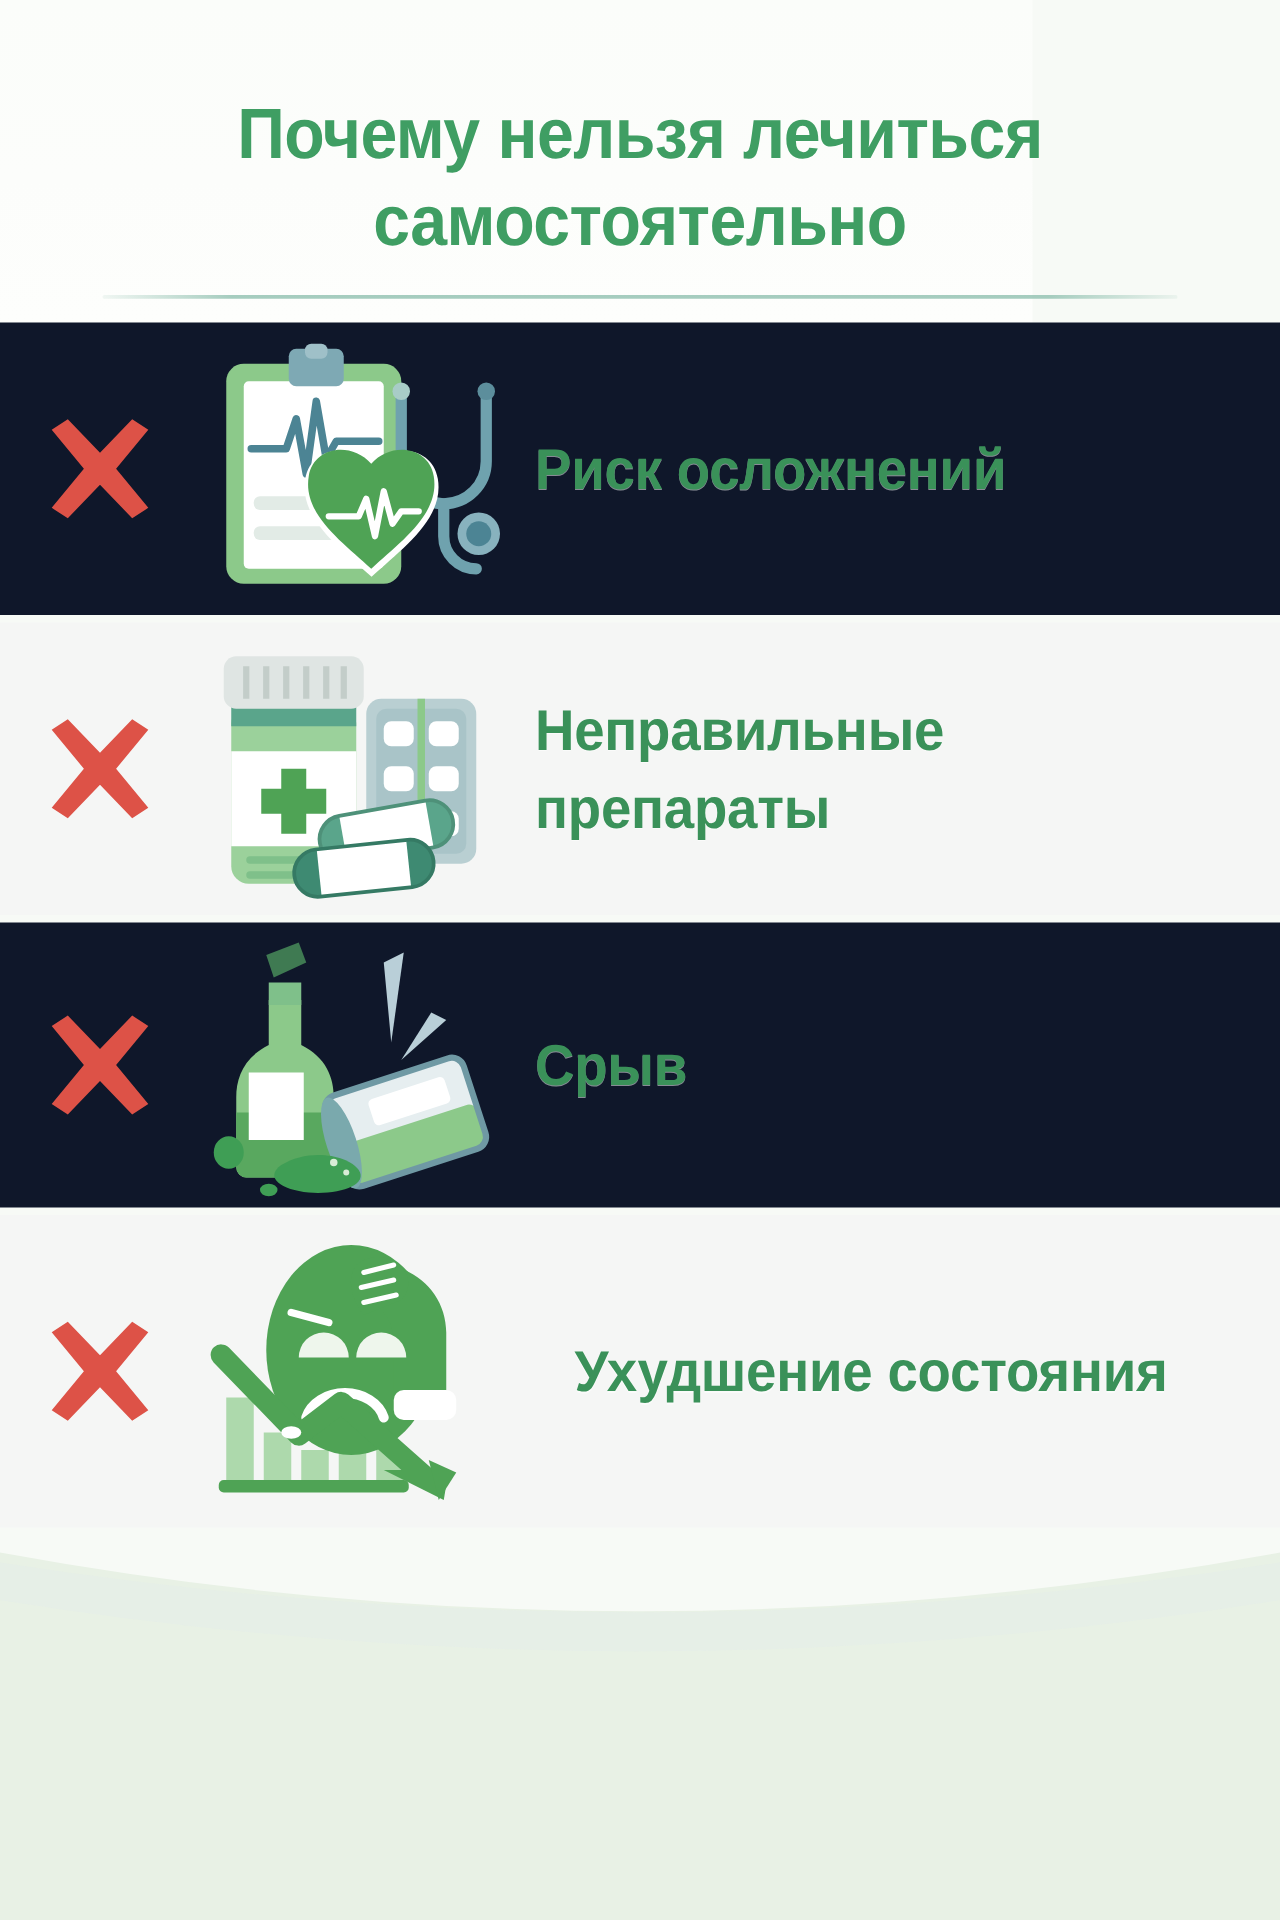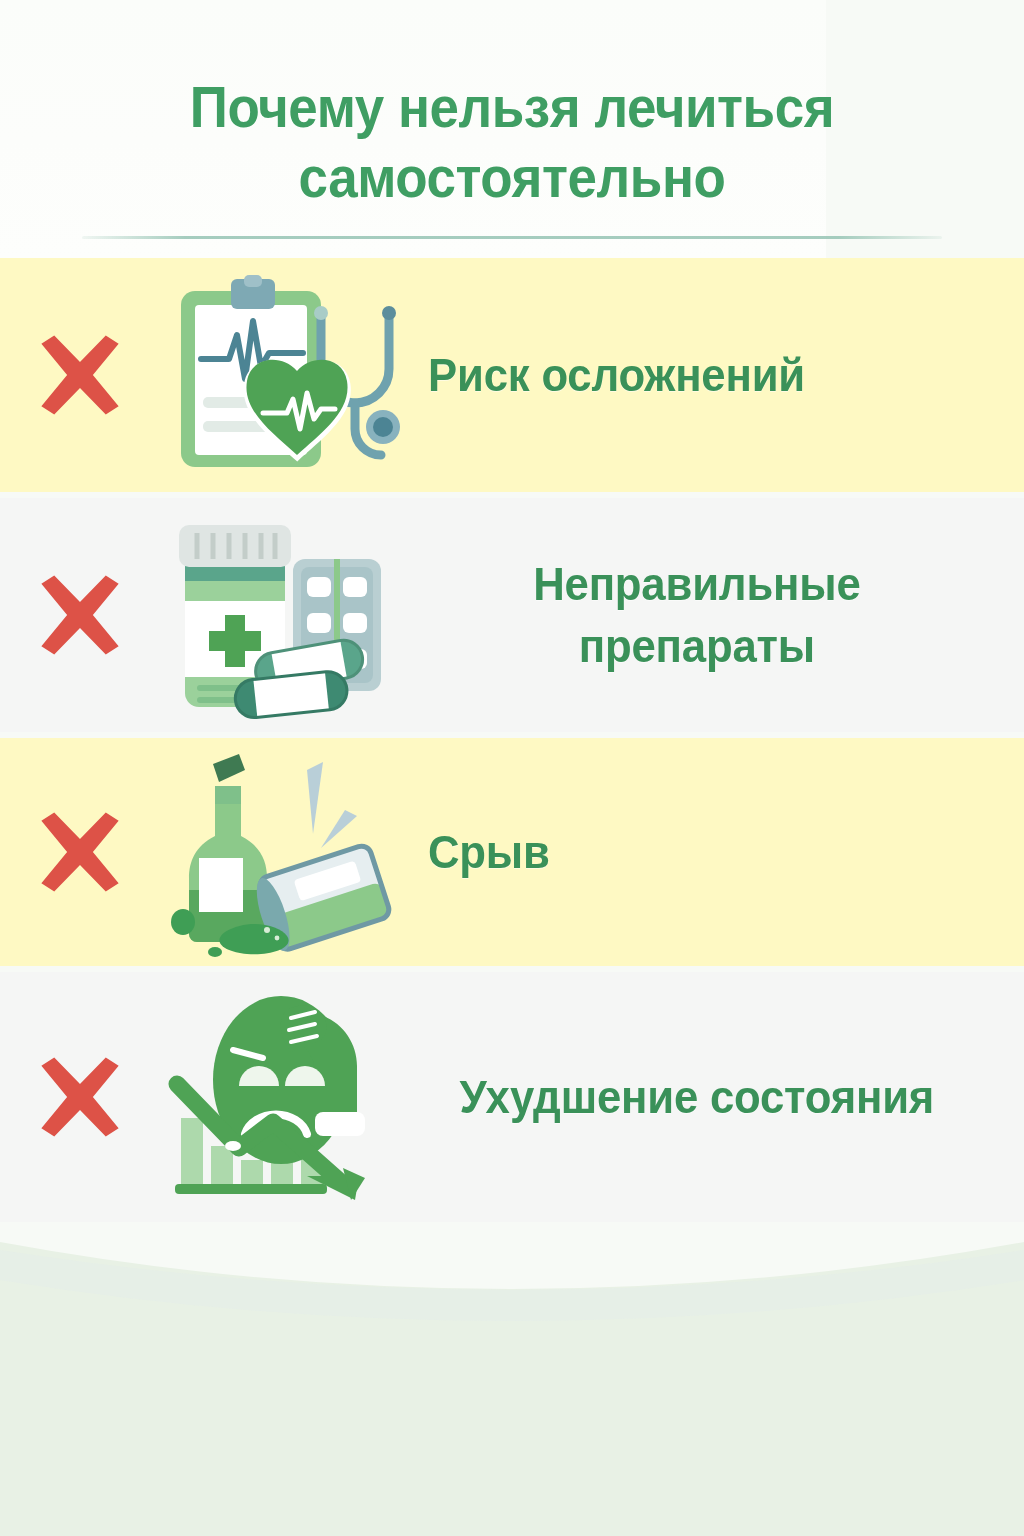--- a/index.html
+++ b/index.html
@@ -71,25 +71,25 @@
   }
 
   
   .row {
     position:absolute;
     left:0;
     width:1024px;
     display:flex;
     align-items:center;
   }
-  .row.tint-a { background:#fef9c3; }
+  .row.tint-a { background:#0f172a; }
   .row.tint-b { background:#f5f6f5; }
 
   .row-1 { top:258px; height:234px; }
-  .row-2 { top:498px; height:234px;text-align:center; }
+  .row-2 { top:498px; height:234px; }
   .row-3 { top:738px; height:228px; }
   .row-4 { top:972px; height:250px;text-align:center; }
 
   .cross-cell {
     width:160px;
     min-width:160px;
     display:flex;
     align-items:center;
     justify-content:center;
   }

